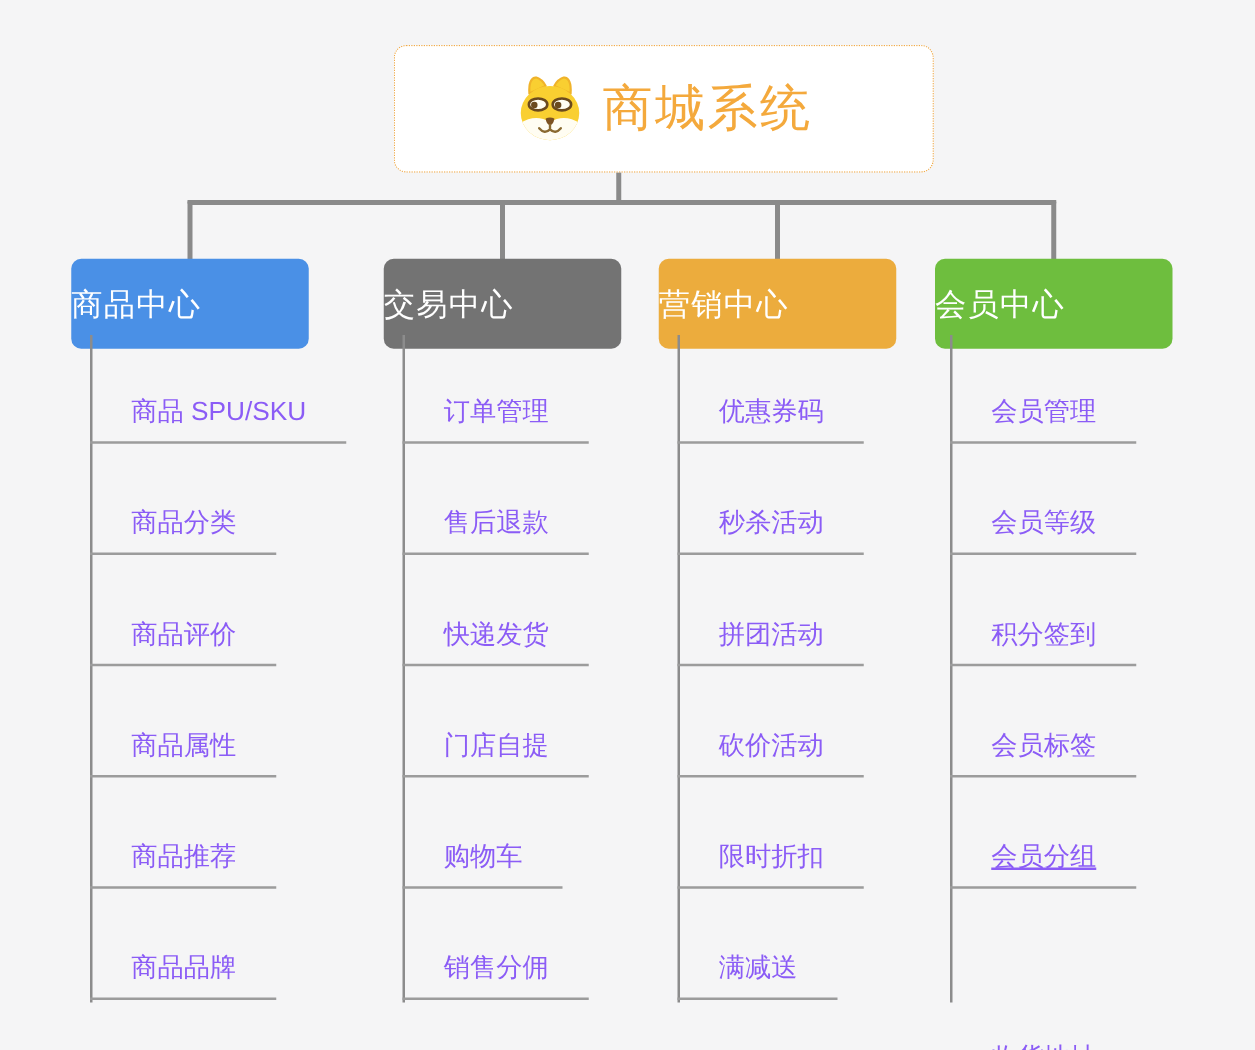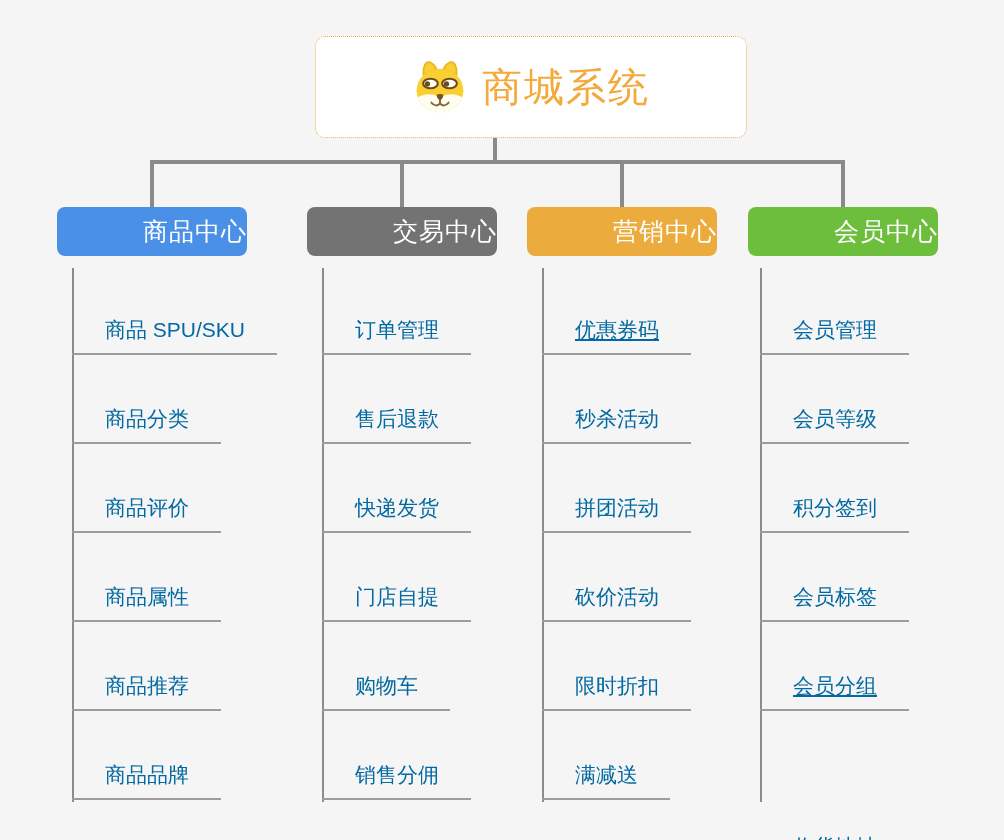--- a/index.html
+++ b/index.html
@@ -17,32 +17,32 @@
   }
   .root-title{
     font-size:40px;letter-spacing:2px;line-height:1;
     font-weight:400;white-space:nowrap;
   }
   
   .line{position:absolute;background:#8a8a8a;}
   .hline{border-radius:2px;}
   
   .branch-node{
-    position:absolute;top:207px;height:49px;width:190px;
-    border-radius:8px;display:flex;align-items:center;justify-content:flex-end;
+    position:absolute;top:207px;height:72px;width:190px;
+    border-radius:8px;display:flex;align-items:center;justify-content:flex-start;
     color:#ffffff;font-size:25px;letter-spacing:1px;box-sizing:border-box;
     cursor:default;
   }
   
   .trunk{position:absolute;width:2px;background:#8c8c8c;}
   
   .sub-topic{
     position:absolute;
     padding:0 32px 8px 33px;
-    line-height:30px;font-size:21px;color:#0369a1;
+    line-height:30px;font-size:21px;color:#8b5cf6;
     border-bottom:2px solid #9c9c9c;
     white-space:nowrap;cursor:default;
   }
 </style>
 </head>
 <body>
 
 <div id="canvas">
 
   <div class="line" style="left:493px;top:138px;width:4px;height:24px;"></div>
@@ -99,21 +99,21 @@
       <div class="sub-topic" style="left: 322px; top: 315px;">订单管理</div>
       <div class="sub-topic" style="left: 322px; top: 404px;">售后退款</div>
       <div class="sub-topic" style="left: 322px; top: 493px;">快递发货</div>
       <div class="sub-topic" style="left: 322px; top: 582px;">门店自提</div>
       <div class="sub-topic" style="left: 322px; top: 671px;">购物车</div>
       <div class="sub-topic" style="left: 322px; top: 760px;">销售分佣</div>
       <div class="branch-node" style="left: 527px; background: rgb(236, 172, 61);">
         <span>营销中心</span>
       </div>
       <div class="trunk" style="left: 542px; top: 268px; height: 534px;"></div>
-      <div class="sub-topic" style="left: 542px; top: 315px; text-decoration: underline;">优惠券码</div>
+      <div class="sub-topic" style="left: 542px; top: 315px;">优惠券码</div>
       <div class="sub-topic" style="left: 542px; top: 404px;">秒杀活动</div>
       <div class="sub-topic" style="left: 542px; top: 493px;">拼团活动</div>
       <div class="sub-topic" style="left: 542px; top: 582px;">砍价活动</div>
       <div class="sub-topic" style="left: 542px; top: 671px;">限时折扣</div>
       <div class="sub-topic" style="left: 542px; top: 760px;">满减送</div>
       <div class="branch-node" style="left: 748px; background: rgb(110, 190, 62);">
         <span>会员中心</span>
       </div>
       <div class="trunk" style="left: 760px; top: 268px; height: 534px;"></div>
       <div class="sub-topic" style="left: 760px; top: 315px;">会员管理</div>

